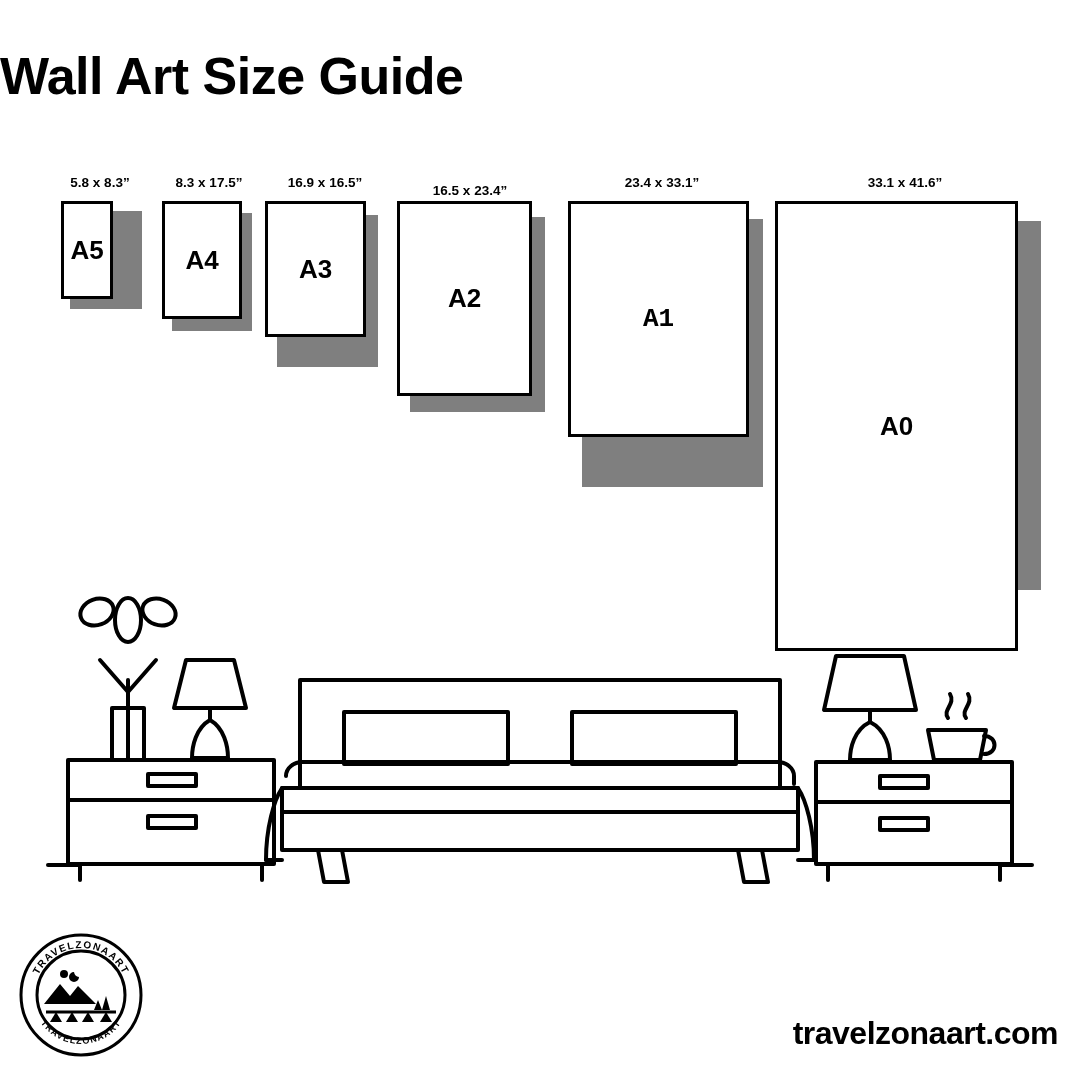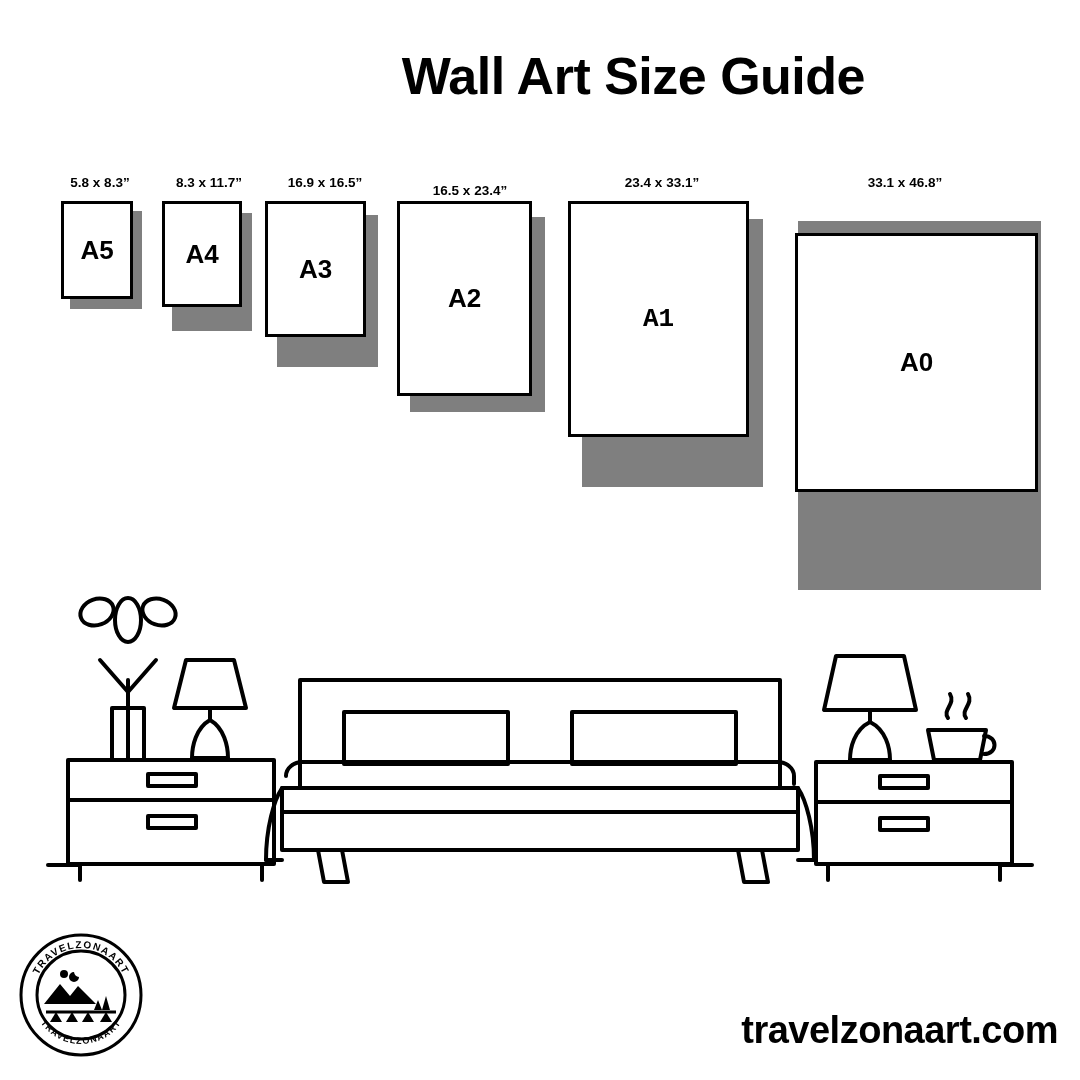--- a/index.html
+++ b/index.html
@@ -15,21 +15,21 @@
     color: #000000;
     overflow: hidden;
   }
 
   
   #page-title {
     position: absolute;
     top: 46px;
     left: 0;
     width: 865px;
-    text-align: right;
+    text-align: left;
     font-size: 52px;
     font-weight: bold;
     letter-spacing: -0.5px;
   }
 
   
   #frames {
     position: absolute;
     left: 0;
     top: 0;
@@ -82,44 +82,44 @@
     top: 930px;
     width: 130px;
     height: 130px;
   }
 
   
   #website {
     position: absolute;
     right: 22px;
     bottom: 28px;
-    font-size: 38px;
+    font-size: 32px;
     font-weight: bold;
     letter-spacing: -0.5px;
   }
 </style>
 </head>
 <body>
 
 <div id="page-title">Wall Art Size Guide</div>
 
 <div id="frames">
 
   <div class="frame-group" style="left:56px; top:175px; width:88px;">
     <div class="frame-dim" style="top:0;">5.8 x 8.3”</div>
     <div class="frame-shadow" style="left:14px; top:36px; width:72px; height:98px;"></div>
-    <div class="frame-box" style="left:5px; top:26px; width:72px; height:98px;">
+    <div class="frame-box" style="left:5px; top:26px; width:52px; height:98px;">
       <span class="frame-label">A5</span>
     </div>
   </div>
 
   <div class="frame-group" style="left:154px; top:175px; width:110px;">
-    <div class="frame-dim" style="top:0;">8.3 x 11.7”</div>
+    <div class="frame-dim" style="top:0;">8.3 x 17.5”</div>
     <div class="frame-shadow" style="left:18px; top:38px; width:80px; height:118px;"></div>
-    <div class="frame-box" style="left:8px; top:26px; width:80px; height:106px;">
+    <div class="frame-box" style="left:8px; top:26px; width:80px; height:118px;">
       <span class="frame-label">A4</span>
     </div>
   </div>
 
   <div class="frame-group" style="left:260px; top:175px; width:130px;">
     <div class="frame-dim" style="top:0;">16.9 x 16.5”</div>
     <div class="frame-shadow" style="left:17px; top:40px; width:101px; height:152px;"></div>
     <div class="frame-box" style="left:5px; top:26px; width:101px; height:136px;">
       <span class="frame-label">A3</span>
     </div>
@@ -135,23 +135,23 @@
 
   <div class="frame-group" style="left:562px; top:175px; width:200px;">
     <div class="frame-dim" style="top:0;text-align:center;">23.4 x 33.1”</div>
     <div class="frame-shadow" style="left:20px; top:44px; width:181px; height:268px;"></div>
     <div class="frame-box" style="left:6px; top:26px; width:181px; height:236px;font-family:Liberation Mono, monospace;">
       <span class="frame-label">A1</span>
     </div>
   </div>
 
   <div class="frame-group" style="left:775px; top:175px; width:260px;">
-    <div class="frame-dim" style="top:0;">33.1 x 46.8”</div>
+    <div class="frame-dim" style="top:0;">33.1 x 41.6”</div>
     <div class="frame-shadow" style="left:23px; top:46px; width:243px; height:369px;"></div>
-    <div class="frame-box" style="left:20px; top:26px; width:243px; height:259px;margin-top:32px;">
+    <div class="frame-box" style="left:0; top:26px; width:243px; height:450px;">
       <span class="frame-label">A0</span>
     </div>
   </div>
 
 </div>
 
 <div id="scene">
   <svg width="1080" height="350" viewBox="0 0 1080 350" xmlns="http://www.w3.org/2000/svg" fill="none" stroke="#000" stroke-width="4" stroke-linecap="round" stroke-linejoin="round">
 
     <g>

